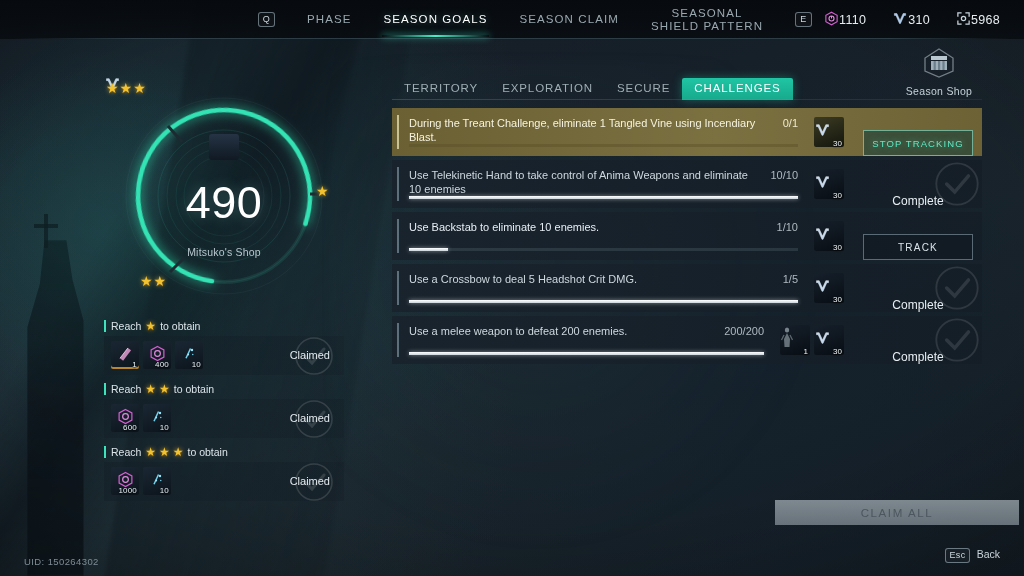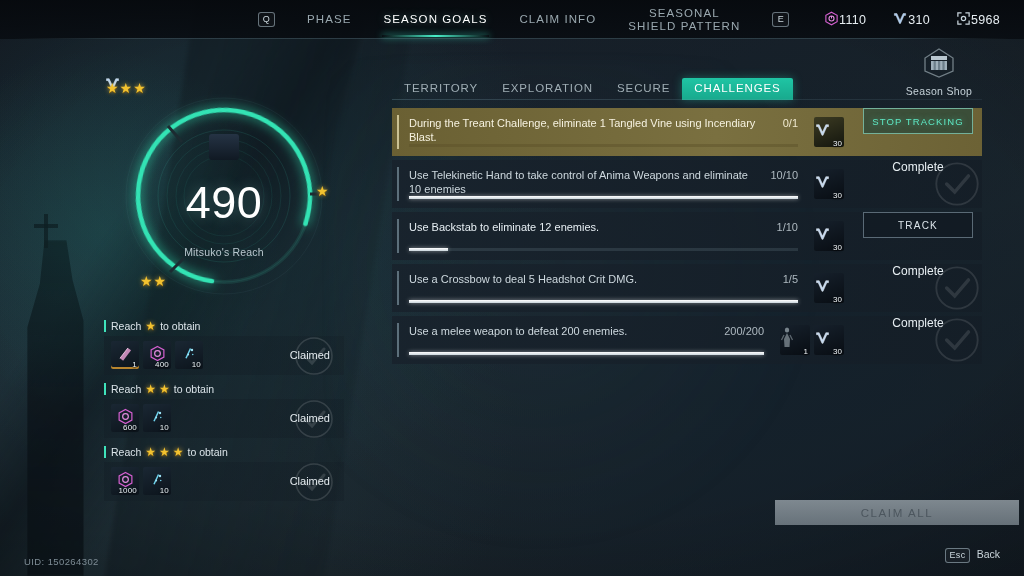--- a/index.html
+++ b/index.html
@@ -192,21 +192,21 @@
 
   .chal-rewards { display:flex; align-items:center; gap:4px; padding:0 10px 0 4px; }
   .chal-rw {
     width:30px; height:30px; position:relative; border-radius:2px;
     background:linear-gradient(160deg,#16202b,#080d13);
     display:flex; align-items:center; justify-content:flex-start;
   }
   .chal.tracked .chal-rw { background:linear-gradient(160deg,#3b3a22,#14160e); }
   .chal-rw .qty { position:absolute; right:2px; bottom:-1px; font-size:8px; color:#f0f5f8; text-shadow:0 1px 2px #000; }
 
-  .chal-action { width:128px; display:flex; align-items:flex-start; justify-content:center;
+  .chal-action { width:128px; display:flex; align-items:flex-end; justify-content:center;
                  position:relative; height:100%; }
   .btn-track {
     width:110px; height:26px; display:flex; align-items:center; justify-content:center;
     font-size:10px; letter-spacing:1.2px; color:#dbe4ea;
     border:1px solid rgba(150,172,186,.55); background:rgba(18,27,35,.75); cursor:pointer;
   }
   .btn-stop {
     width:110px; height:26px; display:flex; align-items:center; justify-content:center;
     font-size:9.5px; letter-spacing:1.1px; color:#5ee8c4;
     border:1px solid rgba(135,210,185,.75); background:rgba(40,70,58,.72); cursor:pointer;
@@ -248,21 +248,21 @@
   <div id="nav">
     <div class="keycap">Q</div>
 
     <div class="navtab">
       <span>PHASE</span>
     </div>
     <div class="navtab active">
       <span>SEASON GOALS</span>
     </div>
     <div class="navtab">
-      <span>CLAIM INFO</span>
+      <span>SEASON CLAIM</span>
     </div>
     <div class="navtab two-line">
       <div>
         <div>SEASONAL</div>
         <div>SHIELD PATTERN</div>
       </div>
     </div>
 
     <div class="keycap" style="margin-left:16px;margin-right:0">E</div>
   </div>
@@ -345,21 +345,21 @@
     <span class="star">★</span>
   </div>
 
   <div id="ring-center">
     <div id="marks-badge">
       <svg width="17" height="16" viewBox="0 0 24 24">
         <path d="M3 4 L7 4 L12 15 L17 4 L21 4 L21 7 L18.5 7 L12.8 20 L11.2 20 L5.5 7 L3 7 Z" fill="#b7d4f2" stroke="#e8f2fb" stroke-width="0.7"></path>
       </svg>
     </div>
     <div id="marks-value">490</div>
-    <div id="marks-label">Mitsuko's Reach</div>
+    <div id="marks-label">Mitsuko's Shop</div>
   </div>
 </div>
 
 <div id="tiers">
 
   <div class="tier">
     <div class="tier-head">
       <span>Reach</span>
       <span>
         <span class="star sm">★</span>
@@ -549,21 +549,21 @@
           <circle cx="20" cy="20" r="18" fill="none" stroke="#fff" stroke-width="1.6"></circle>
           <path d="M11 20 L18 27 L30 13" fill="none" stroke="#fff" stroke-width="3" stroke-linecap="round"></path>
         </svg>
         <div class="complete-text">Complete</div>
       </div>
     </div>
 
     <div class="chal">
       <div class="chal-main">
         <div class="chal-row1">
-          <div class="chal-text" style="color:#e6eef3">Use Backstab to eliminate 12 enemies.</div>
+          <div class="chal-text" style="color:#e6eef3">Use Backstab to eliminate 10 enemies.</div>
           <div class="chal-prog-num">1/10</div>
         </div>
         <div class="bar">
           <div class="bar-fill" style="width:10%"></div>
         </div>
       </div>
       <div class="chal-rewards">
         <div class="chal-rw">
           <span>
             <svg width="17" height="16" viewBox="0 0 24 24">

